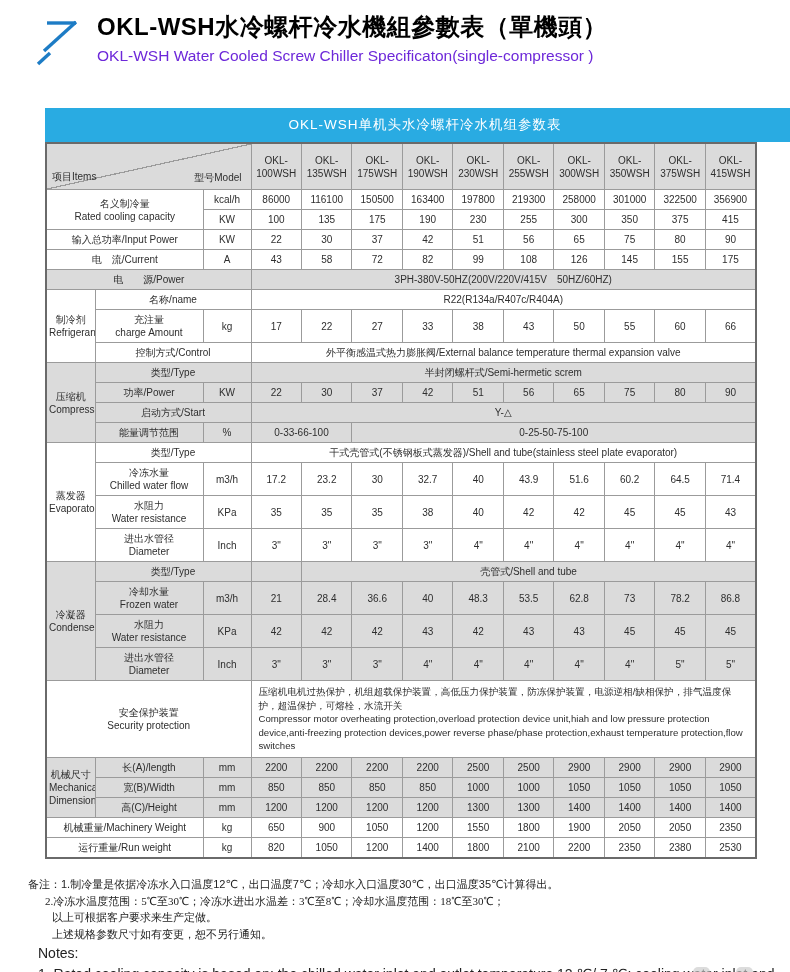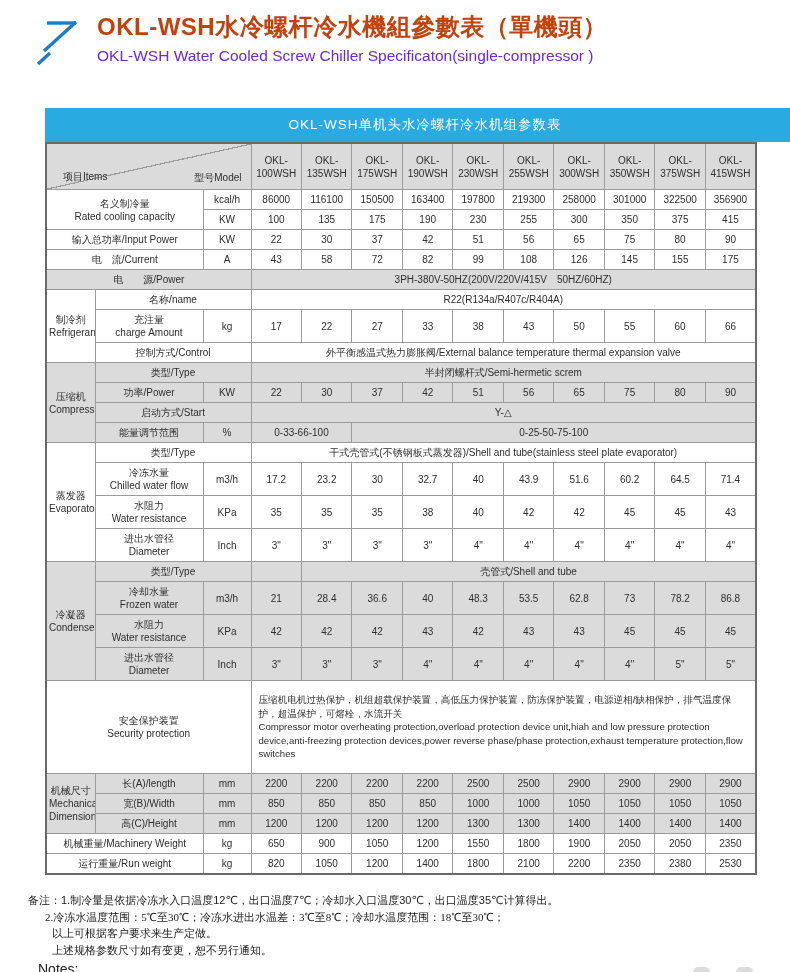--- a/index.html
+++ b/index.html
@@ -2,41 +2,41 @@
 <html><head>
 <meta charset="utf-8">
 <style>
   html,body{margin:0;padding:0;background:#ffffff;}
   .page{position:relative;width:790px;height:972px;background:#ffffff;overflow:hidden;
         font-family:"Liberation Sans","DejaVu Sans",sans-serif;color:#2e2e2e;}
   
   .hdr{display:flex;align-items:flex-start;padding:11px 0 0 36px;}
   .logo{margin-top:5px;flex:0 0 auto;}
   .titles{margin-left:15px;}
-  .title-cn{margin:0;font-size:24px;font-weight:bold;color:#c2410c;letter-spacing:0.5px;}
+  .title-cn{margin:0;font-size:24px;font-weight:bold;color:#000000;letter-spacing:0.5px;}
   .title-en{margin:4px 0 0 0;font-size:15.5px;font-weight:normal;color:#6d28d9;}
   
   .caption{margin:40px 0 0 45px;width:760px;height:34px;background:#29ABE2;color:#ffffff;
            font-size:13.5px;letter-spacing:1px;display:flex;align-items:center;justify-content:center;
            box-sizing:border-box;}
   
   .tbl{border-collapse:collapse;margin:0 0 0 45px;width:712px;table-layout:fixed;
        border:2px solid #6a6a6a;}
   .tbl col.c-grp{width:49px;} .tbl col.c-lab{width:108px;} .tbl col.c-unit{width:48px;}
   .tbl th,.tbl td{border:1px solid #9b9b9b;font-size:10px;font-weight:normal;color:#2e2e2e;
        text-align:center;vertical-align:middle;padding:3px 2px;line-height:1.3;
        white-space:pre-line;height:15px;box-sizing:border-box;overflow:hidden;}
   .tbl thead th{height:34px;}
   .shade{background:#dbdbdb;}
   .corner{position:relative;padding:0;
      background-image:linear-gradient(to bottom right,transparent calc(50% - 0.6px),
        #9b9b9b calc(50% - 0.6px),#9b9b9b calc(50% + 0.6px),transparent calc(50% + 0.6px));}
-  .corner .c-items{position:absolute;left:16px;bottom:6px;font-size:10px;}
+  .corner .c-items{position:absolute;left:5px;bottom:6px;font-size:10px;}
   .corner .c-model{position:absolute;right:9px;top:27px;font-size:10px;}
-  .tbl td.sec{text-align:left;padding:12px 7px;font-size:9.6px;line-height:1.42;}
+  .tbl td.sec{text-align:left;padding:4px 7px;font-size:9.6px;line-height:1.42;}
   
   .notes{margin:17px 0 0 18px;font-size:11px;color:#222;line-height:1.52;}
   .note-line{padding-left:10px;}
   .note-line.ind1{padding-left:27px;font-family:Liberation Serif, serif;}
   .note-line.ind2{padding-left:34px;}
   .note-line.en{padding-left:0;font-size:14px;margin-left:20px;}
   
   .artifact{position:absolute;bottom:0;width:17px;height:5px;background:#c9c9c9;
             border-radius:9px 9px 0 0;opacity:.65;}
   .a1{left:693px;} .a2{left:736px;}

